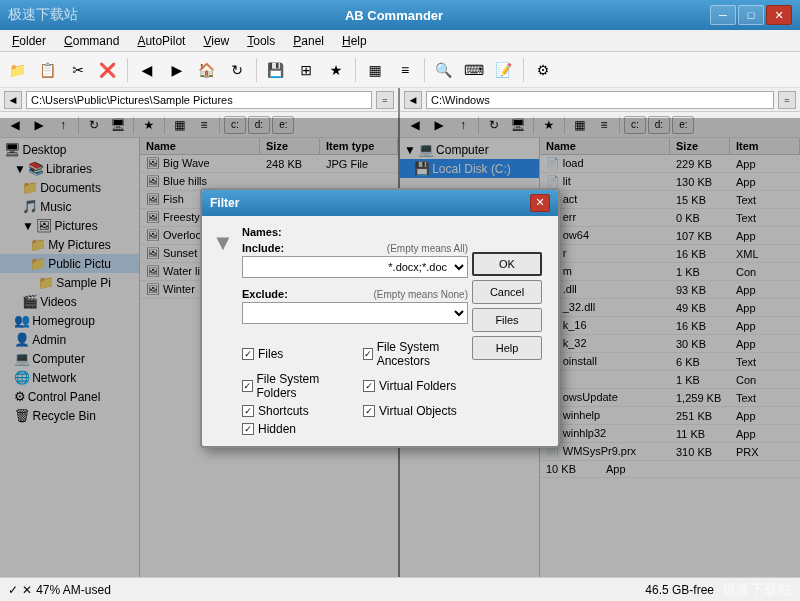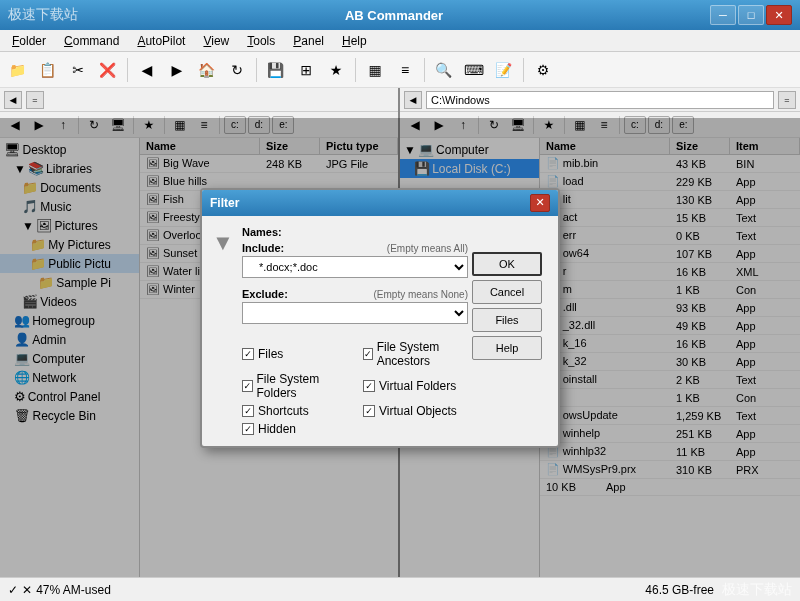--- a/index.html
+++ b/index.html
@@ -207,21 +207,22 @@
     }
     .dialog-body { padding: 12px 16px; }
     .form-label { font-size: 11px; font-weight: bold; margin-bottom: 2px; }
     .form-select {
       width: 100%;
       height: 22px;
       border: 1px solid #999;
       background: white;
       font-size: 11px;
       margin-bottom: 8px;
-      padding: 0 12px;
+      padding: 0 4px;
+      text-align: right;
     }
     .dialog-btns { display: flex; flex-direction: column; gap: 4px; position: absolute; right: 16px; top: 36px; }
     .dialog-btn {
       width: 70px; height: 24px;
       border: 1px solid #888;
       background: #e8e8e8;
       cursor: pointer;
       font-size: 11px;
       border-radius: 2px;
       display: flex; align-items: center; justify-content: center;
@@ -288,20 +289,21 @@
   <div class="tb-sep"></div>
   <div class="tb-btn">⚙</div>
 </div>
 
 <div class="main-area" style="position:relative;">
 
   <div class="left-panel">
 
     <div class="addr-bar">
       <div class="addr-btn">◀</div>
+      <input class="addr-input" value="C:\Users\Public\Pictures\Sample Pictures" readonly="" style="">
       <div class="addr-btn">=</div>
     </div>
 
     <div class="panel-toolbar">
       <div class="pt-btn">◀</div>
       <div class="pt-btn">▶</div>
       <div class="pt-btn">↑</div>
       <div class="pt-sep"></div>
       <div class="pt-btn">↻</div>
       <div class="pt-btn">🖥</div>
@@ -394,21 +396,21 @@
           <span style="display:inline-block;width:8px"></span>
           <span class="tree-icon">🗑</span>
           <span>Recycle Bin</span>
         </div>
       </div>
 
       <div class="file-list">
         <div class="file-list-header">
           <div class="fh-cell" style="width:120px">Name</div>
           <div class="fh-cell" style="width:60px">Size</div>
-          <div class="fh-cell" style="flex:1">Pictu type</div>
+          <div class="fh-cell" style="flex:1">Item type</div>
         </div>
         <div class="file-row">
           <div class="fc-cell" style="width:120px">🖼 Big Wave</div>
           <div class="fc-cell" style="width:60px">248 KB</div>
           <div class="fc-cell" style="flex:1">JPG File</div>
         </div>
         <div class="file-row">
           <div class="fc-cell" style="width:120px">🖼 Blue hills</div>
           <div class="fc-cell" style="width:60px"></div>
           <div class="fc-cell" style="flex:1"></div>
@@ -488,25 +490,20 @@
         </div>
       </div>
 
       <div class="file-list">
         <div class="file-list-header">
           <div class="fh-cell" style="width:130px">Name</div>
           <div class="fh-cell" style="width:60px">Size</div>
           <div class="fh-cell" style="flex:1">Item</div>
         </div>
         <div class="file-row">
-          <div class="fc-cell" style="width:130px">📄 mib.bin</div>
-          <div class="fc-cell" style="width:60px">43 KB</div>
-          <div class="fc-cell" style="flex:1">BIN</div>
-        </div>
-        <div class="file-row">
           <div class="fc-cell" style="width:130px">📄 load</div>
           <div class="fc-cell" style="width:60px">229 KB</div>
           <div class="fc-cell" style="flex:1">App</div>
         </div>
         <div class="file-row">
           <div class="fc-cell" style="width:130px">📄 lit</div>
           <div class="fc-cell" style="width:60px">130 KB</div>
           <div class="fc-cell" style="flex:1">App</div>
         </div>
         <div class="file-row">
@@ -549,21 +546,21 @@
           <div class="fc-cell" style="width:60px">16 KB</div>
           <div class="fc-cell" style="flex:1">App</div>
         </div>
         <div class="file-row">
           <div class="fc-cell" style="width:130px">📄 k_32</div>
           <div class="fc-cell" style="width:60px">30 KB</div>
           <div class="fc-cell" style="flex:1">App</div>
         </div>
         <div class="file-row">
           <div class="fc-cell" style="width:130px">📝 oinstall</div>
-          <div class="fc-cell" style="width:60px">2 KB</div>
+          <div class="fc-cell" style="width:60px">6 KB</div>
           <div class="fc-cell" style="flex:1">Text</div>
         </div>
         <div class="file-row">
           <div class="fc-cell" style="width:130px">📄 </div>
           <div class="fc-cell" style="width:60px">1 KB</div>
           <div class="fc-cell" style="flex:1">Con</div>
         </div>
         <div class="file-row">
           <div class="fc-cell" style="width:130px">📝 owsUpdate</div>
           <div class="fc-cell" style="width:60px">1,259 KB</div>

